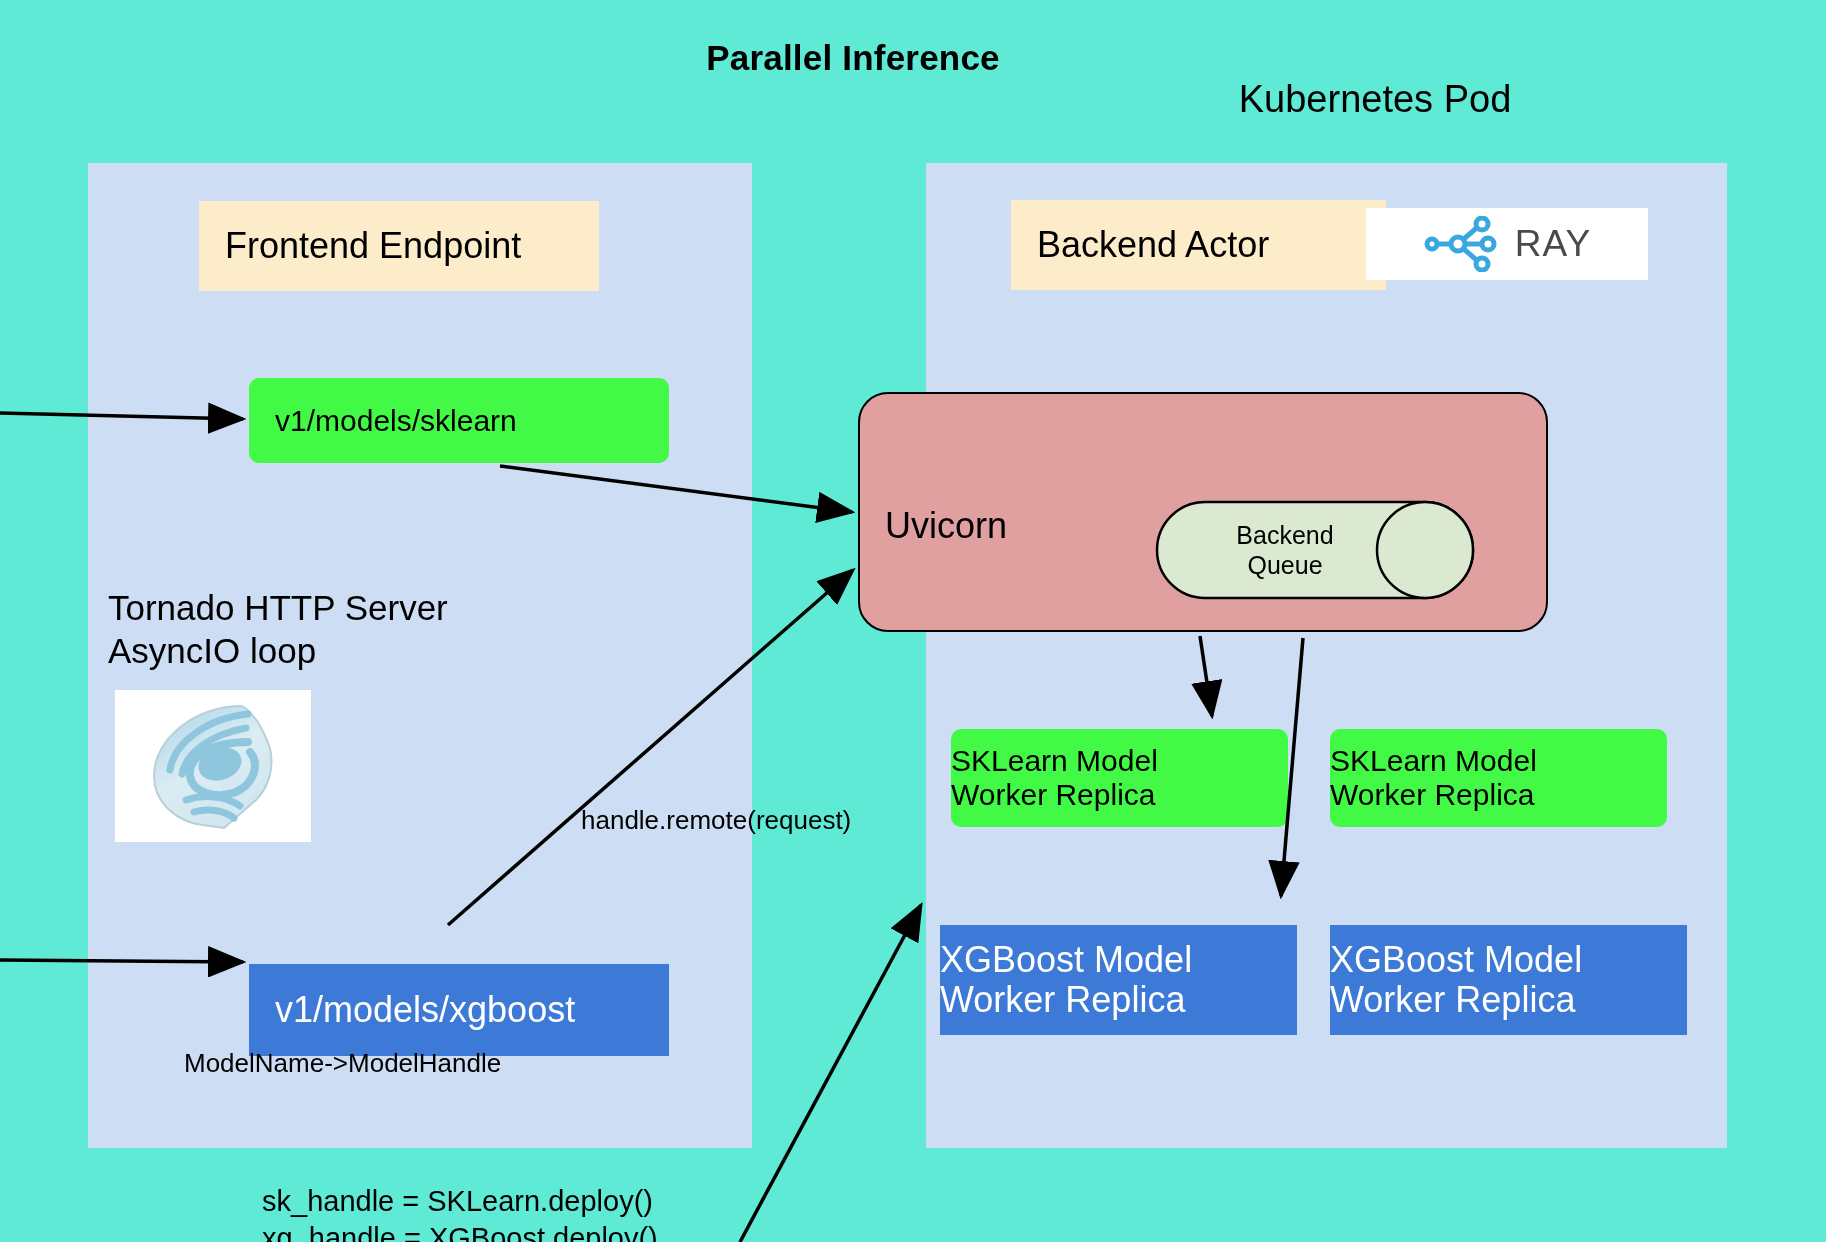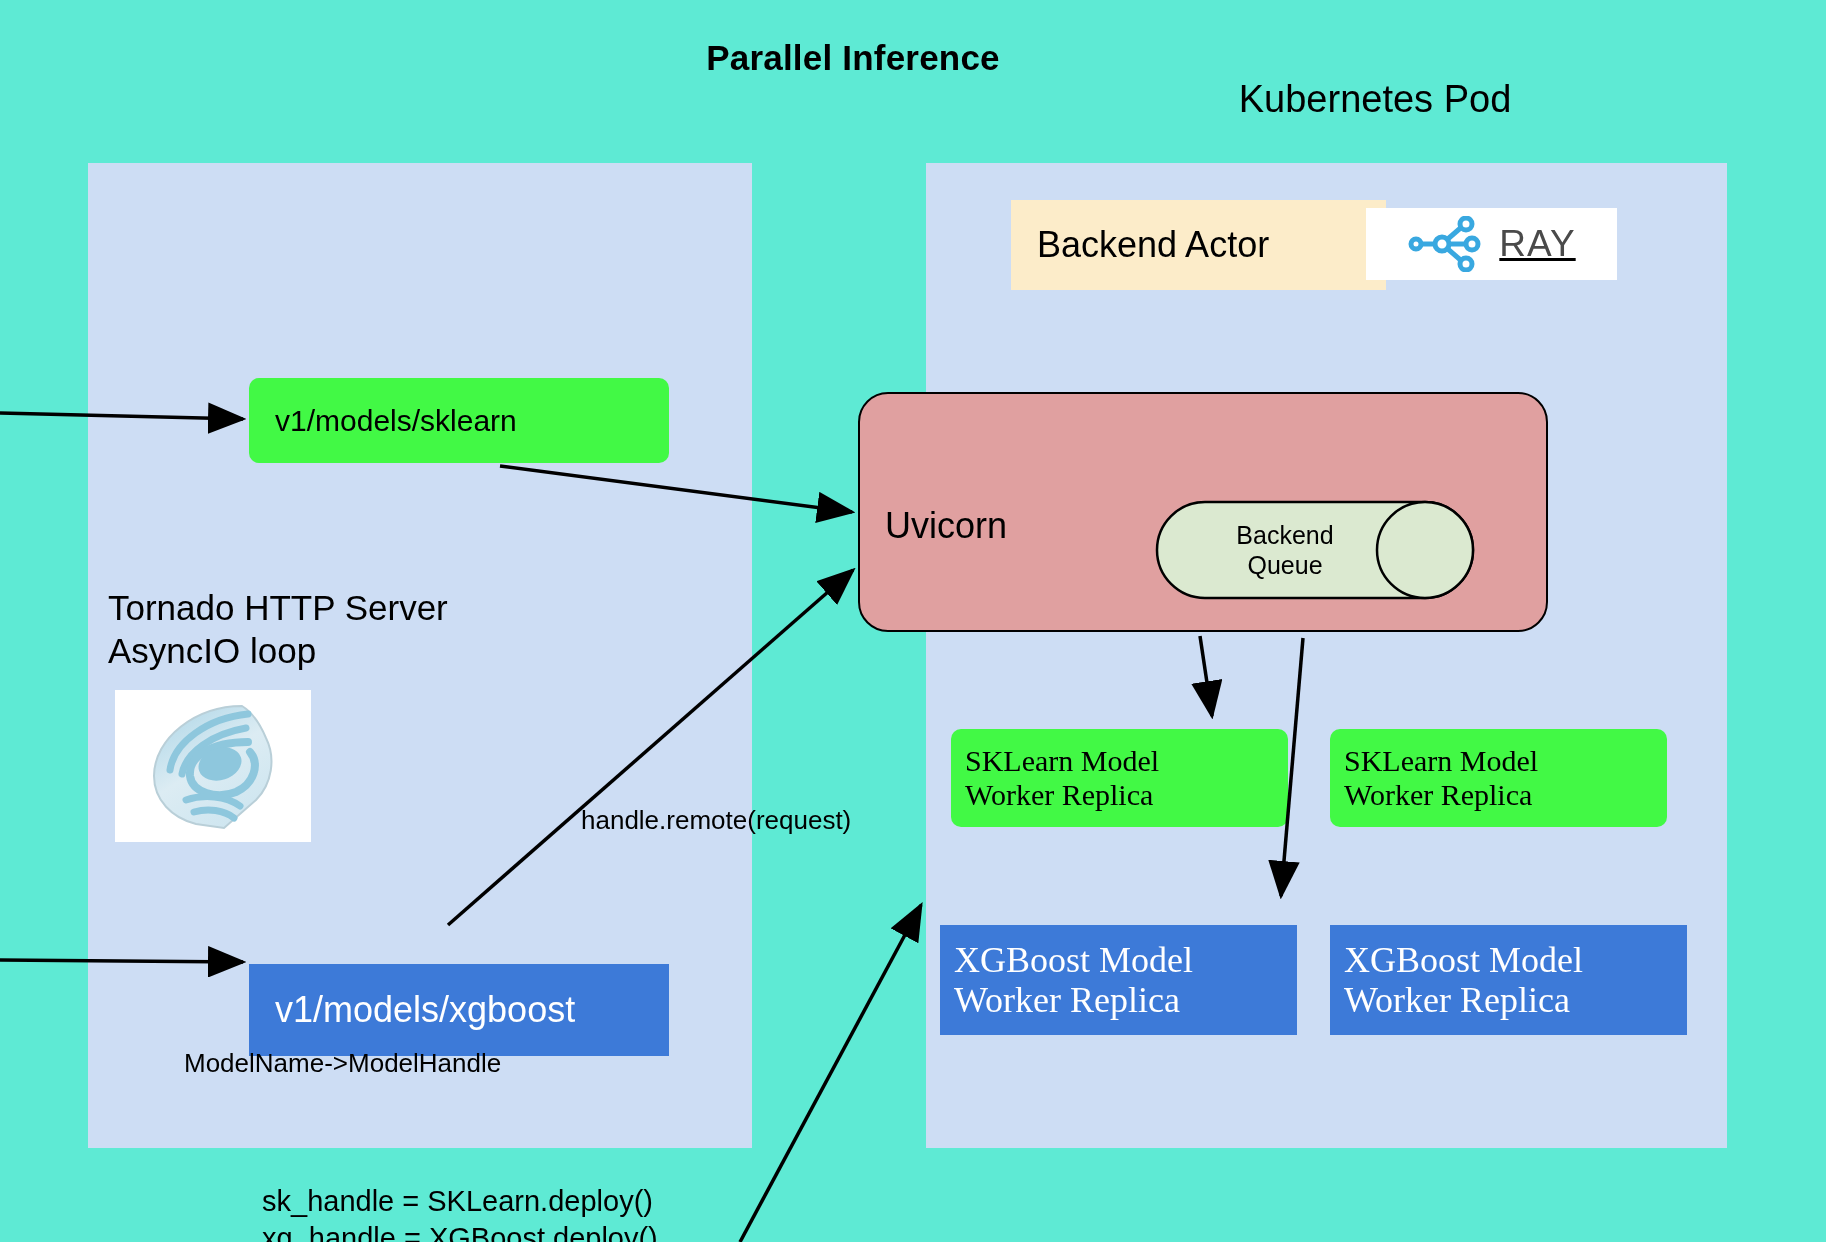--- a/index.html
+++ b/index.html
@@ -81,38 +81,35 @@
     left: 249px; top: 921px; width: 420px; height: 92px;
     padding-left: 26px;
     margin-top: 43px;
   }
 
   .worker-box {
     display: flex;
     flex-direction: column;
     justify-content: center;
     line-height: 1.12;
-    padding-left: 14px;
     box-sizing: border-box;
-    font-family: Liberation Serif, serif;
   }
   #worker-sklearn-1 { left: 951px; top: 729px; width: 337px; height: 98px; }
   #worker-sklearn-2 { left: 1330px; top: 729px; width: 337px; height: 98px; }
   #worker-xgboost-1 { left: 940px; top: 925px; width: 357px; height: 110px; }
   #worker-xgboost-2 { left: 1330px; top: 925px; width: 357px; height: 110px; }
 
   
   #ray-logo-card {
-    left: 1366px; top: 208px; width: 251px; height: 72px;
+    left: 1366px; top: 208px; width: 282px; height: 72px;
     background: #ffffff;
     display: flex;
     align-items: center;
     justify-content: center;
     gap: 14px;
-    text-decoration: underline;
   }
   #ray-wordmark {
     font-size: 37px;
     color: #4a4a4a;
     letter-spacing: 1px;
   }
 
   
   #tornado-caption {
     left: 108px; top: 587px;
@@ -185,20 +182,23 @@
 <div id="canvas">
 
   <div class="abs" id="title-parallel-inference">Parallel Inference</div>
 
   <div class="abs" id="title-kubernetes-pod">Kubernetes Pod</div>
 
   <div class="abs panel" id="panel-frontend"></div>
 
   <div class="abs panel" id="panel-k8s"></div>
 
+  <div class="abs box box-cream" id="box-frontend-endpoint">
+    <span class="box-label">Frontend Endpoint</span>
+  </div>
 
   <div class="abs box box-green" id="box-v1-sklearn">
     <span class="box-label">v1/models/sklearn</span>
   </div>
 
   <div class="abs box box-blue" id="box-v1-xgboost">
     <span class="box-label">v1/models/xgboost</span>
   </div>
 
   <div class="abs" id="tornado-caption">

